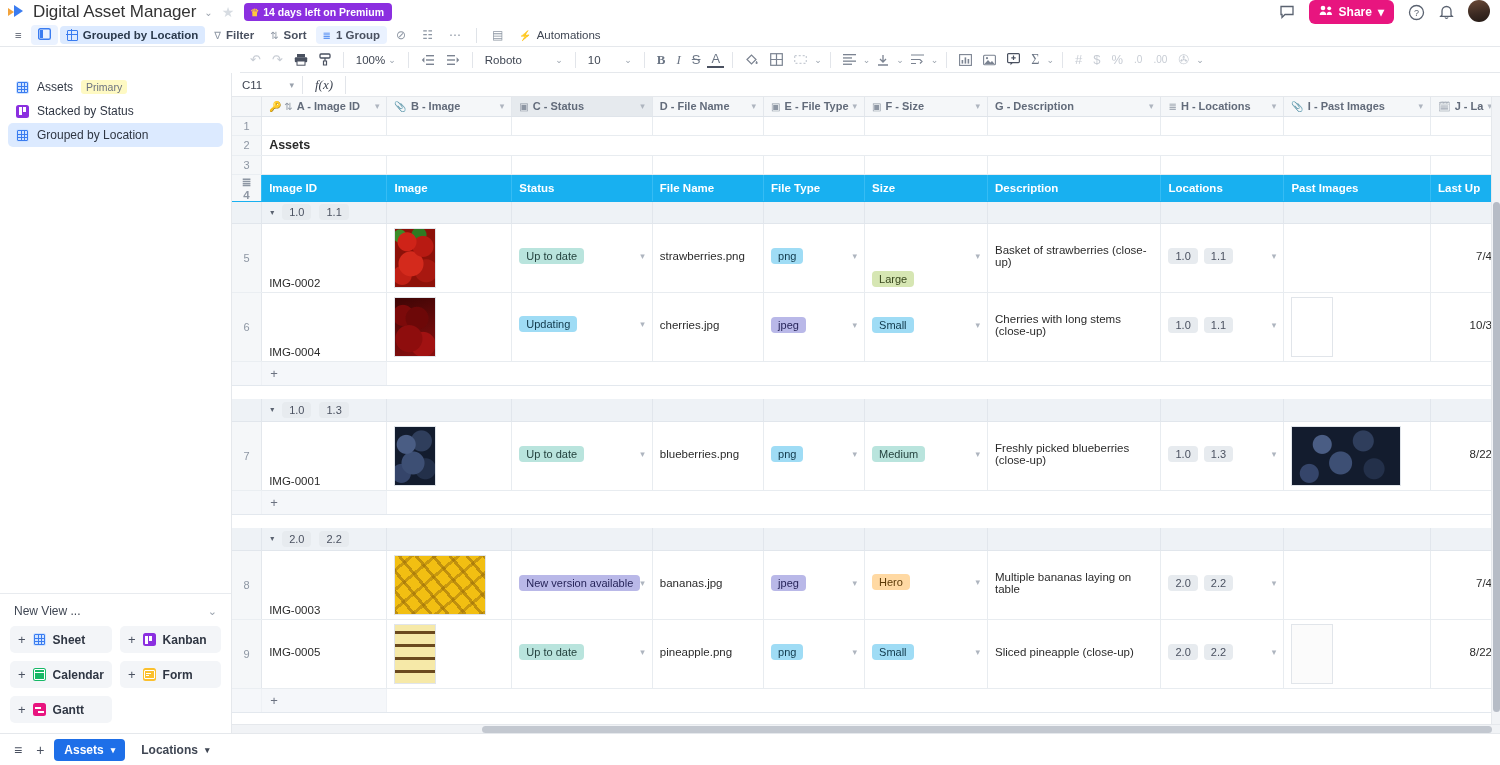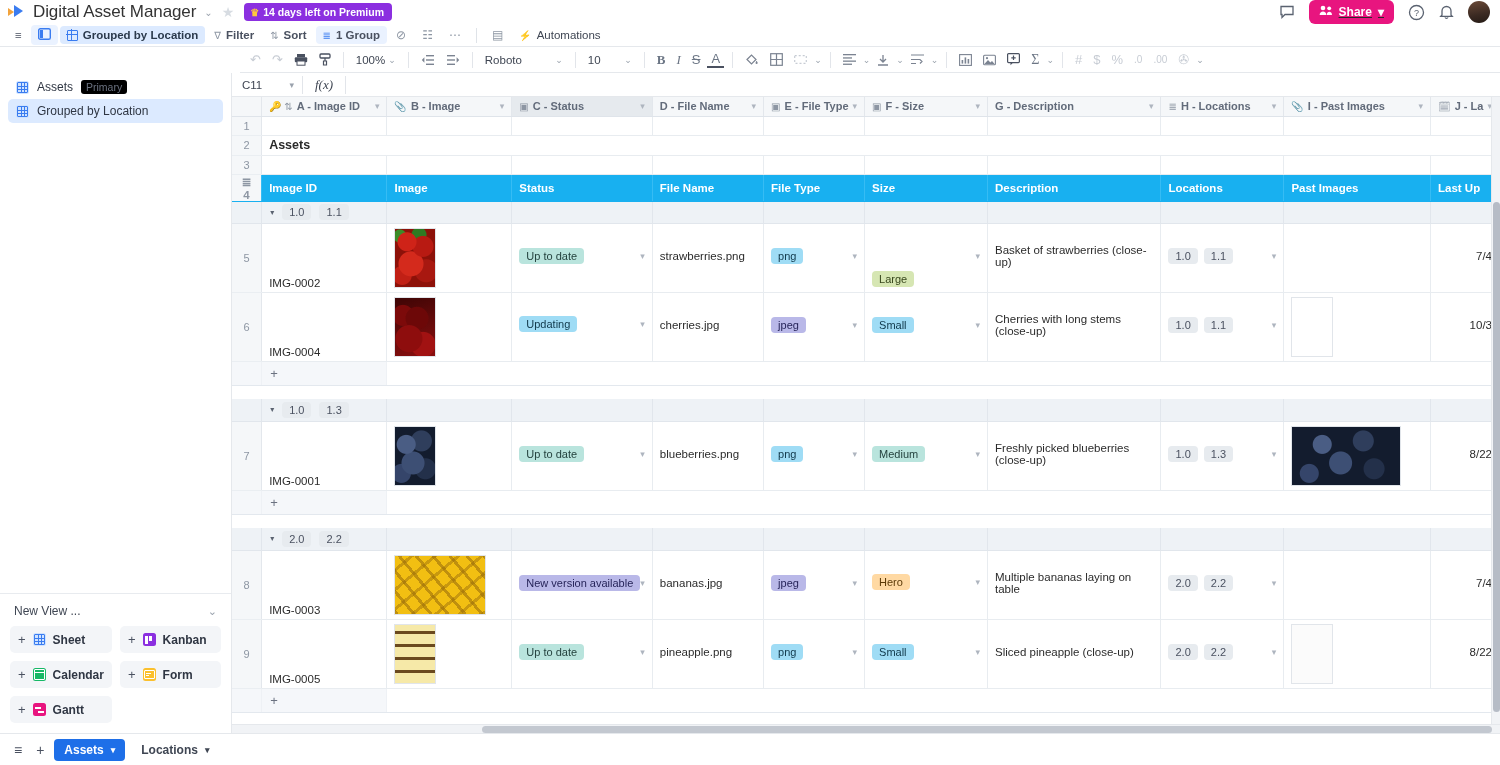--- a/index.html
+++ b/index.html
@@ -16,21 +16,21 @@
   .logo-mark .t1 { position:absolute; left:0; top:5px; width:0;height:0;
     border-top:4px solid transparent;border-bottom:4px solid transparent;border-left:6px solid #f2a33c;}
   .logo-mark .t2 { position:absolute; left:6px; top:2px; width:0;height:0;
     border-top:6px solid transparent;border-bottom:6px solid transparent;border-left:9px solid #3a7cf0;}
   .app-title { font-size:17px; color:#333; letter-spacing:-.1px; }
   .caret-sm { margin-left:8px; color:#9aa2ad; font-size:10px; }
   .star { margin-left:9px; color:#d7dce2; font-size:14px; line-height:1; }
   .premium { margin-left:10px; background:#8b2fe0; color:#fff; border-radius:4px;
      font-size:10.5px; font-weight:bold; padding:3px 8px 3px 6px; display:flex; align-items:center; gap:4px;}
   .crown { font-size:10px; color:#ffc83d; }
-  .topbar-right { margin-left:auto; display:flex; align-items:center; gap:14px;text-decoration:underline; }
+  .topbar-right { margin-left:auto; display:flex; gap:14px; }
   .ic { color:#5a6270; display:inline-flex; align-items:center; justify-content:center; }
   .share-btn { background:#e8157f; color:#fff; font-weight:bold; font-size:12px;
      border-radius:6px; padding:5px 10px; display:flex; align-items:center; gap:6px; }
   .avatar { width:22px;height:22px;border-radius:50%;
      background:linear-gradient(170deg,#6b4a38 0%,#3b2a22 60%,#241a15 100%); }
 
   
   .viewbar { height:23px; display:flex; align-items:center; gap:2px; padding:0 8px;
      border-bottom:1px solid #e5e8ec; flex:0 0 23px; }
   .vb-item { display:flex; align-items:center; gap:5px; padding:3px 7px; border-radius:4px;
@@ -63,21 +63,21 @@
   .sb-collapse { margin-left:auto; color:#9aa2ad; font-size:12px; }
   .sb-search { margin:4px 10px 8px 10px; height:25px; border:1px solid #dfe3e8; border-radius:5px;
      display:flex; align-items:center; padding:0 8px; }
   .sb-search input { border:0; outline:0; flex:1; font-size:11.5px; color:#3f4653;
      font-family:"Liberation Sans", sans-serif; background:transparent; }
   .sb-search input::placeholder { color:#b6bcc5; }
   .sb-list { padding:2px 8px; }
   .sb-row { display:flex; align-items:center; gap:8px; padding:5px 8px; border-radius:5px;
      font-size:12px; color:#2f3643; }
   .sb-row.sel { background:#dceaff; }
-  .tag-primary { background:#000000; color:#6b7280; font-size:10.5px; padding:1px 5px; border-radius:3px;}
+  .tag-primary { background:#fef9c3; color:#6b7280; font-size:10.5px; padding:1px 5px; border-radius:3px;}
   .mi { width:13px;height:13px;border-radius:2.5px;display:inline-flex;align-items:center;
      justify-content:center; font-size:8px; color:#fff; flex:0 0 13px;}
   .mi.sheet{background:#cfe3ff;} .mi.sheet:before{content:"";width:9px;height:9px;
      background:
        linear-gradient(#3a7cf0,#3a7cf0) 0 3px/9px 1px no-repeat,
        linear-gradient(#3a7cf0,#3a7cf0) 0 6px/9px 1px no-repeat,
        linear-gradient(#3a7cf0,#3a7cf0) 3px 0/1px 9px no-repeat,
        linear-gradient(#3a7cf0,#3a7cf0) 6px 0/1px 9px no-repeat,
        #cfe3ff; border:1px solid #3a7cf0; border-radius:1px;}
   .mi.kanban{background:#8b2fe0;} .mi.kanban:before{content:"";width:8px;height:8px;
@@ -443,20 +443,24 @@
   </div>
 
   <div class="middle">
 
     <div class="sidebar">
       <div class="sb-list">
         <div class="sb-row">
           <span class="mi sheet"></span>
           <span>Assets</span>
           <span class="tag-primary">Primary</span>
+        </div>
+        <div class="sb-row">
+          <span class="mi kanban"></span>
+          <span>Stacked by Status</span>
         </div>
         <div class="sb-row sel">
           <span class="mi sheet"></span>
           <span>Grouped by Location</span>
         </div>
       </div>
 
       <div class="sb-bottom">
         <div class="nv-head">
           <span>New View ...</span>
@@ -943,21 +947,21 @@
                 <td class="cell" style="vertical-align:top;padding:4px 7px"></td>
                 <td class="cell">
                   <div class="cellbot" style="padding-bottom:3px;justify-content:flex-end">
                     <span class="date-txt">7/4</span>
                   </div>
                 </td>
               </tr>
               <tr class="datarow">
                 <td class="rowhead">9</td>
                 <td class="cell">
-                  <div class="cellbot" style="align-items:flex-end;padding-bottom:3px">
+                  <div class="cellbot" style="align-items:center;padding-bottom:3px">
                     <span>IMG-0005</span>
                   </div>
                 </td>
                 <td class="cell" style="vertical-align:top;padding:4px 7px">
                   <div class="thumb th-pine" style="width:42px;height:60px;"></div>
                 </td>
                 <td class="cell">
                   <div class="cellbot" style="padding-bottom:3px">
                     <span class="pill pill-teal">Up to date</span>
                     <span class="cell-dd">▾</span>

